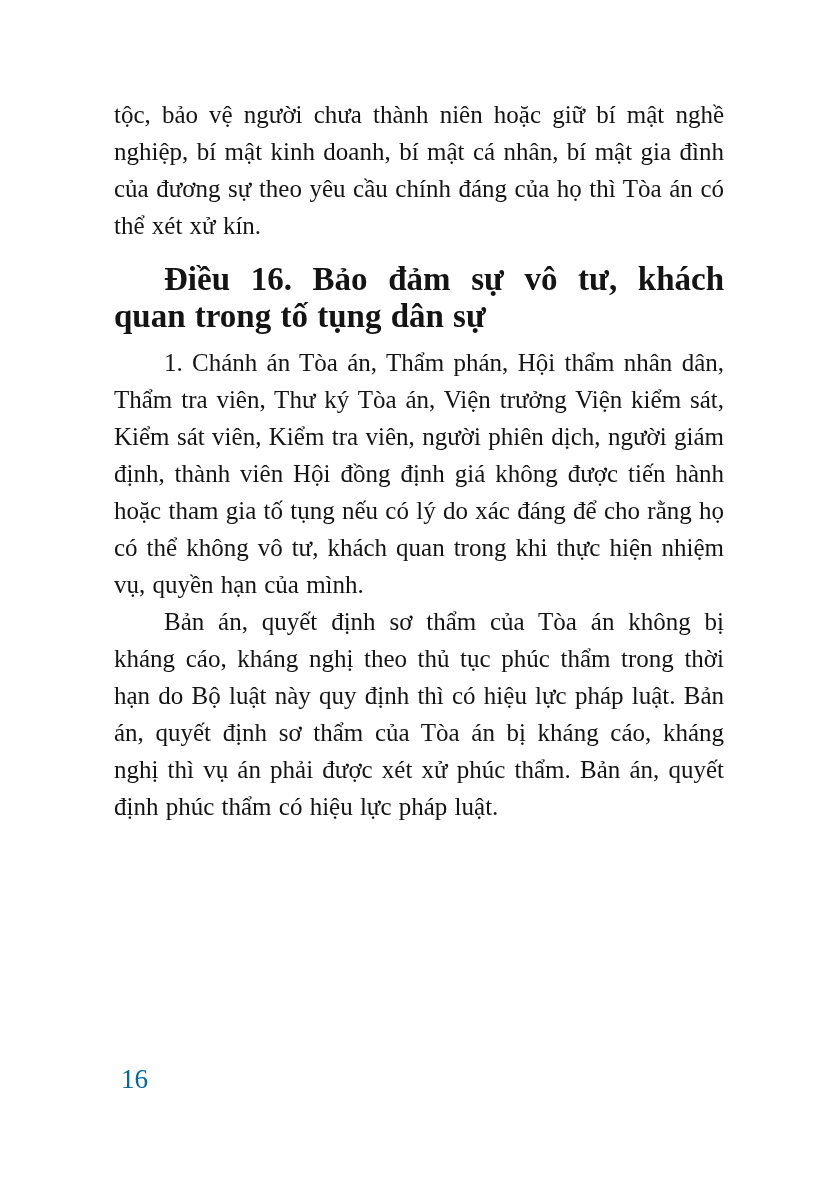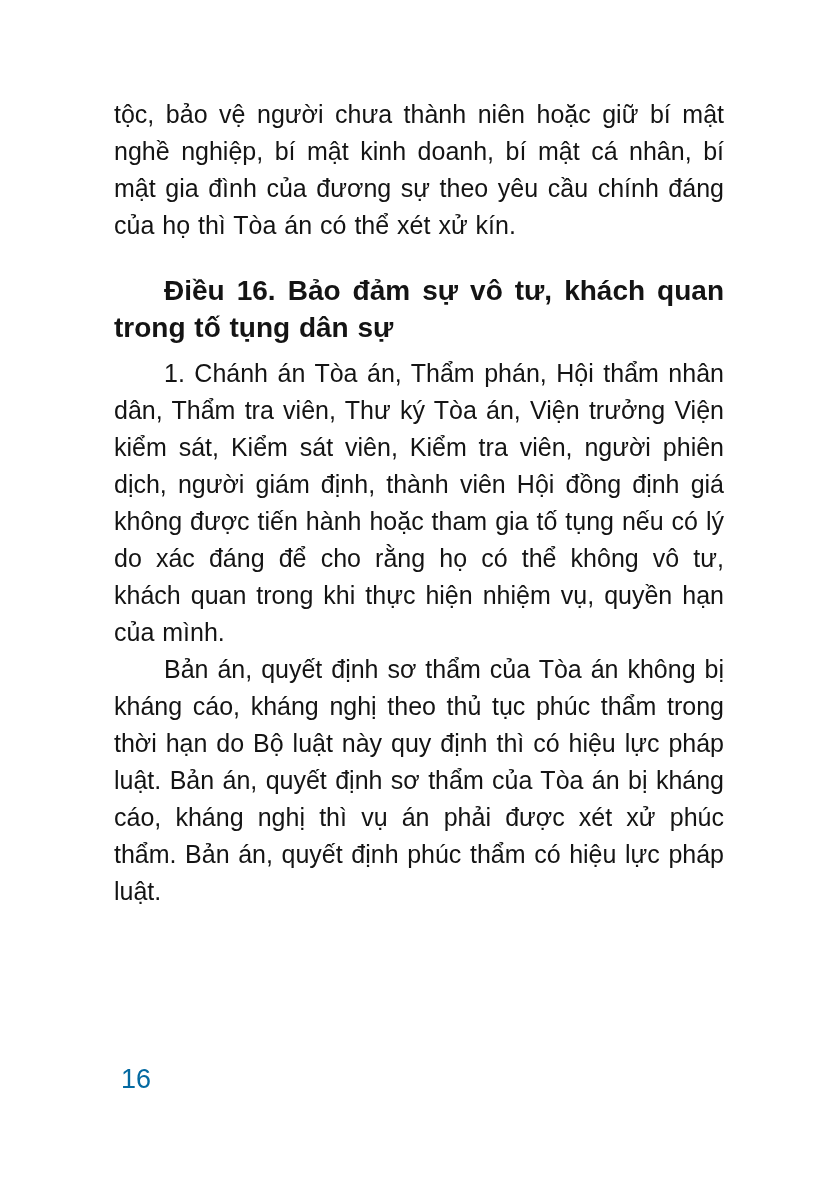--- a/index.html
+++ b/index.html
@@ -7,21 +7,21 @@
   html, body {
     background: #ffffff;
   }
 
   .page {
     position: relative;
     width: 839px;
     height: 1099px;
     background: #ffffff;
     overflow: hidden;
-    font-family: Liberation Sans, sans-serif;
+    font-family: Liberation Serif, serif;
     color: #141414;
   }
 
   .content {
     position: absolute;
     left: 114px;
     top: 96px;
     width: 610px;
   }
 
@@ -31,26 +31,26 @@
     text-align: justify;
     text-indent: 50px;
     word-spacing: 1px;
   }
 
   .content p.continuation {
     text-indent: 0;
   }
 
   .content h2 {
-    font-size: 28px;
+    font-size: 33px;
     line-height: 37px;
     font-weight: bold;
     text-align: justify;
     text-indent: 50px;
-    margin-top: 28px;
+    margin-top: 17px;
     margin-bottom: 9px;
     word-spacing: 1px;
   }
 
   .page-number {
     position: absolute;
     left: 121px;
     top: 1064px;
     font-size: 27px;
     line-height: 30px;

